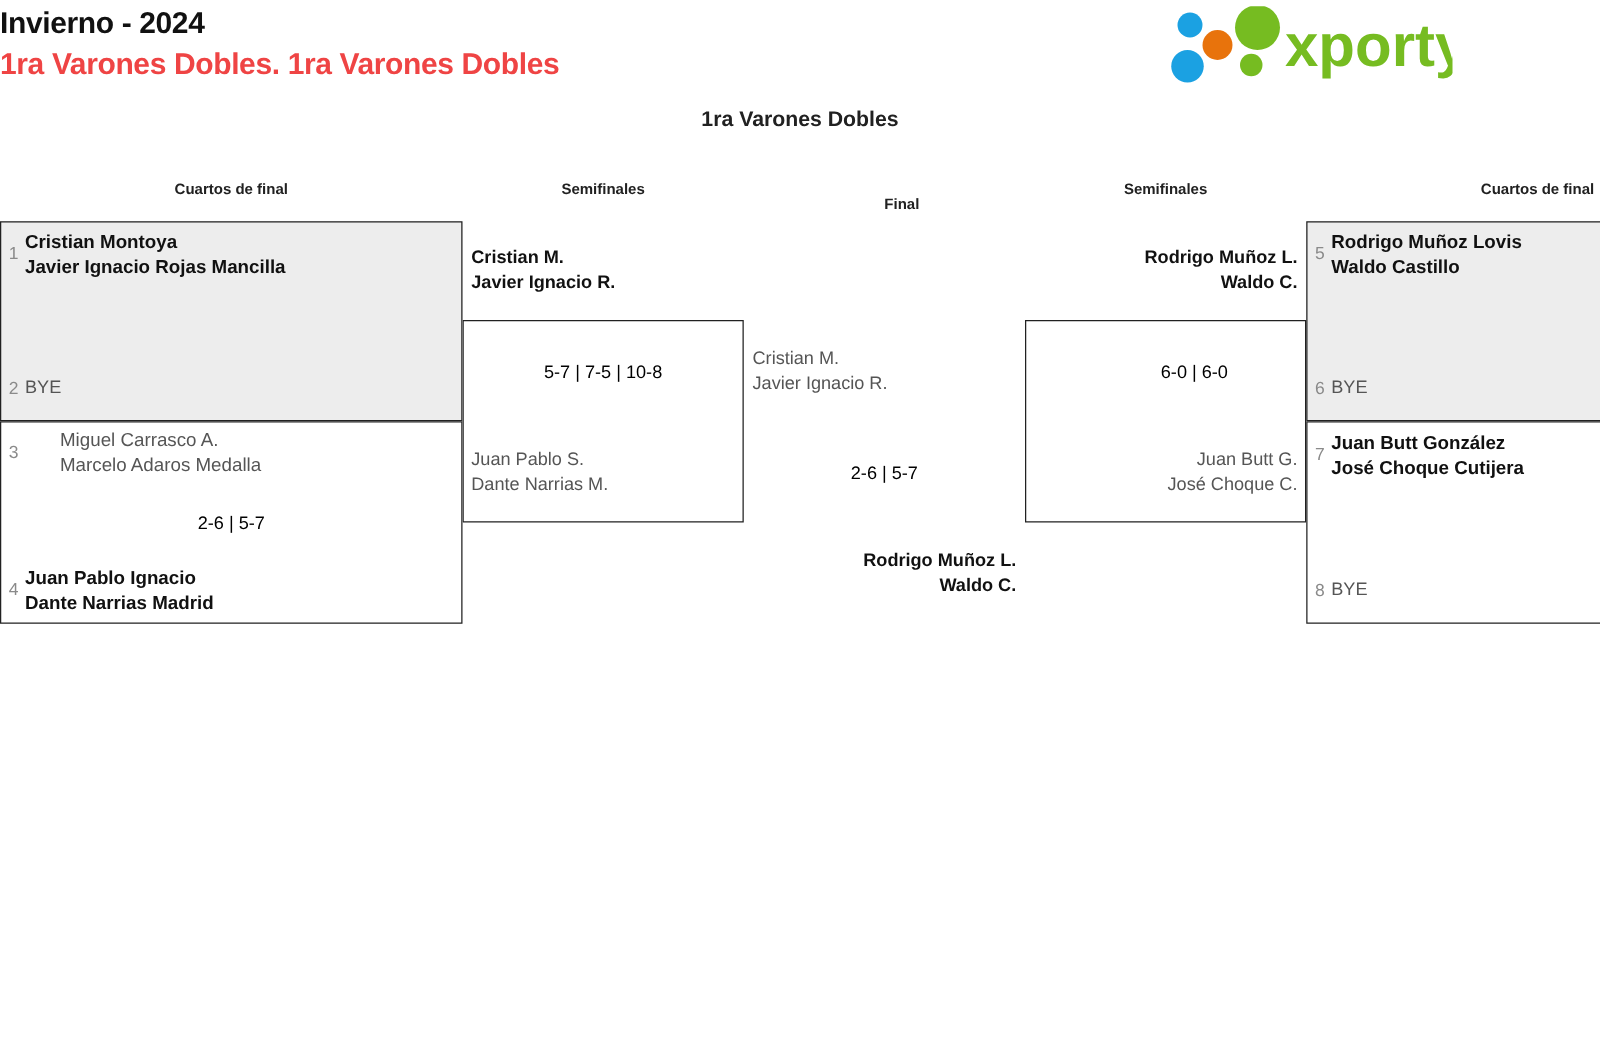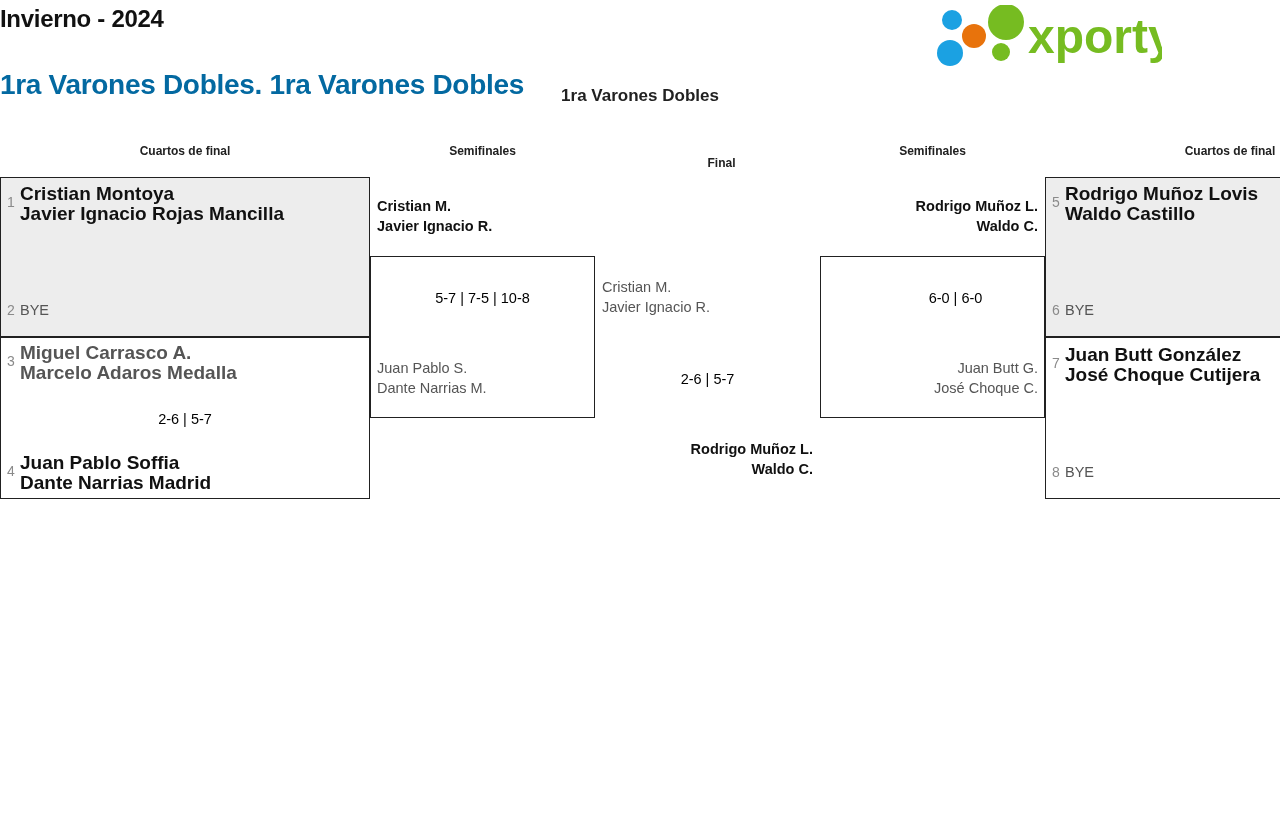--- a/index.html
+++ b/index.html
@@ -28,27 +28,26 @@
   }
   .hdr-line1 {
     font-size: 24px;
     font-weight: 700;
     line-height: 33px;
     letter-spacing: -0.3px;
     color: #111111;
     white-space: nowrap;
   }
   .hdr-line2 {
-    font-size: 28px;
+    font-size: 24px;
     font-weight: 700;
     line-height: 33px;
     letter-spacing: -0.3px;
-    color: #0369a1;
-    white-space: nowrap;
-    margin-top: 33px;
+    color: #ef4444;
+    white-space: nowrap;
   }
 
   
   #logo {
     position: absolute;
     right: 4px;
     top: 5px;
     width: 232px;
     height: 64px;
   }
@@ -100,26 +99,26 @@
     font-size: 14px;
     color: #8a8a8a;
     width: 18px;
     flex: 0 0 18px;
     text-align: center;
     line-height: 19px;
     padding-top: 9px;
   }
   .seed-num.single { padding-top: 0px; }
   .names {
-    font-size: 19px;
+    font-size: 15px;
     line-height: 19.5px;
     white-space: nowrap;
   }
   .names.win  { font-weight: 700; color: #111111; }
-  .names.lose { font-weight: 700; color: #555555; }
+  .names.lose { font-weight: 400; color: #555555; margin-left: 28px; }
   .names.bye  { font-weight: 400; color: #555555; font-size: 14.5px; }
 
   
   .namesblock {
     position: absolute;
     font-size: 14.5px;
     line-height: 19.5px;
     white-space: nowrap;
   }
   .namesblock.win  { font-weight: 700; color: #111111; }
@@ -188,21 +187,21 @@
     <span>Miguel Carrasco A.</span><br>
     <span>Marcelo Adaros Medalla</span>
   </span>
 </div>
 
 <div class="score" style="left:0px; top:411px; width:370px;">2-6 | 5-7</div>
 
 <div class="seed-row" style="left:2px; top:453px; width:366px;">
   <span class="seed-num">4</span>
   <span class="names win">
-    <span>Juan Pablo Soffia</span><br>
+    <span>Juan Pablo Ignacio</span><br>
     <span>Dante Narrias Madrid</span>
   </span>
 </div>
 
 <div class="box plain" style="left:370px; top:256px; width:225px; height:162px;"></div>
 
 <div class="namesblock win" style="left:377px; top:197px; width:214px;">
   <span>Cristian M.</span><br>
   <span>Javier Ignacio R.</span>
 </div>

